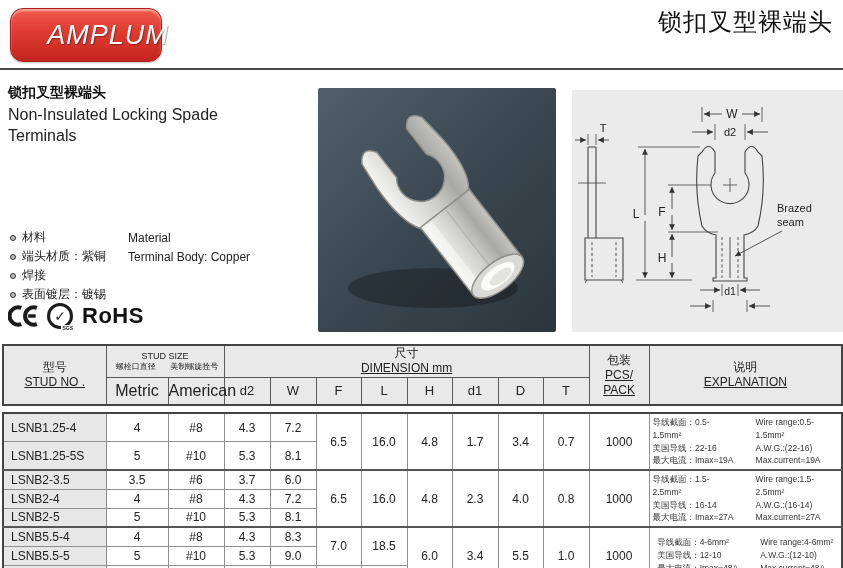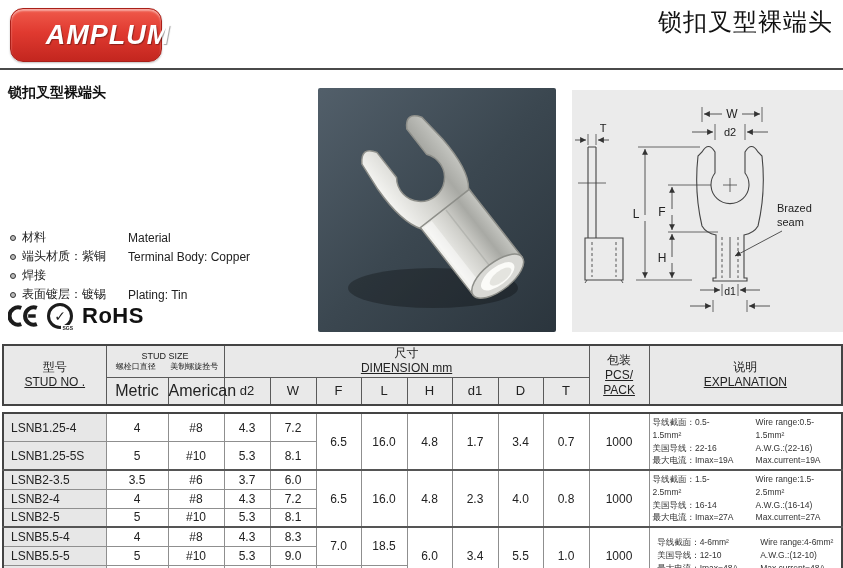--- a/index.html
+++ b/index.html
@@ -6,21 +6,21 @@
   html,body { background:#fff; }
   body { font-family:"Liberation Sans","DejaVu Sans",sans-serif; color:#1a1a1a; }
   .page { position:relative; width:843px; height:568px; background:#fff; overflow:hidden; }
 
   
   .logo { position:absolute; left:10px; top:8px; width:152px; height:54px;
           background:linear-gradient(180deg,#f05a4b 0%,#e03a30 45%,#c3261f 100%);
           border:1px solid #a92019; border-radius:13px;
           box-shadow:inset 0 2px 2px rgba(255,255,255,.5), 0 1px 2px rgba(0,0,0,.25);
           display:flex; align-items:center; justify-content:center; }
-  .logo span { color:#fff; font-size:27px; font-weight:bold; font-style:italic;
+  .logo span { color:#fff; font-size:27px; font-weight:normal; font-style:italic;
                letter-spacing:1px; text-shadow:1px 1px 1px rgba(0,0,0,.35);margin-left:44px; }
   .head-titles { position:absolute; right:10px; top:6px; text-align:right; }
   .head-title-zh { font-size:24px; color:#111; letter-spacing:1px; }
   .head-title-en { font-size:19px; color:#222; margin-top:2px; }
   .top-rule { position:absolute; left:0; top:68px; width:843px; height:2px; background:#4a4a4a; }
 
   
   .intro { position:absolute; left:8px; top:84px; width:300px; }
   .intro-zh { font-size:14px; font-weight:bold; color:#111; }
   .intro-en { font-size:16px; color:#222; line-height:21px; margin-top:2px; }
@@ -76,41 +76,44 @@
   <div class="logo">
     <span>AMPLUM</span>
   </div>
   <div class="head-titles">
     <div class="head-title-zh">锁扣叉型裸端头</div>
   </div>
   <div class="top-rule"></div>
 
   <div class="intro">
     <div class="intro-zh">锁扣叉型裸端头</div>
+    <div class="intro-en">
+      <span>Non-Insulated Locking Spade</span><br>
+      <span>Terminals</span>
+    </div>
   </div>
 
   <div class="materials">
     <div class="mat-row">
       <span class="bullet"></span>
       <span class="mat-zh">材料</span>
       <span class="mat-en">Material</span>
     </div>
     <div class="mat-row">
       <span class="bullet"></span>
       <span class="mat-zh">端头材质：紫铜</span>
       <span class="mat-en">Terminal Body: Copper</span>
     </div>
     <div class="mat-row">
       <span class="bullet"></span>
       <span class="mat-zh">焊接</span>
     </div>
     <div class="mat-row">
       <span class="bullet"></span>
       <span class="mat-zh">表面镀层：镀锡</span>
-      <span class="mat-en">Plating: Tin</span>
     </div>
   </div>
 
   <div class="certs">
     <svg width="30" height="26" viewBox="0 0 52 40">
       <path d="M 23,6 A 15,15 0 1 0 23,34" fill="none" stroke="#1c1c1c" stroke-width="7"></path>
       <path d="M 50,6 A 15,15 0 1 0 50,34" fill="none" stroke="#1c1c1c" stroke-width="7"></path>
       <line x1="35" y1="20" x2="48" y2="20" stroke="#1c1c1c" stroke-width="6"></line>
     </svg>
     <div class="sgs-badge">

